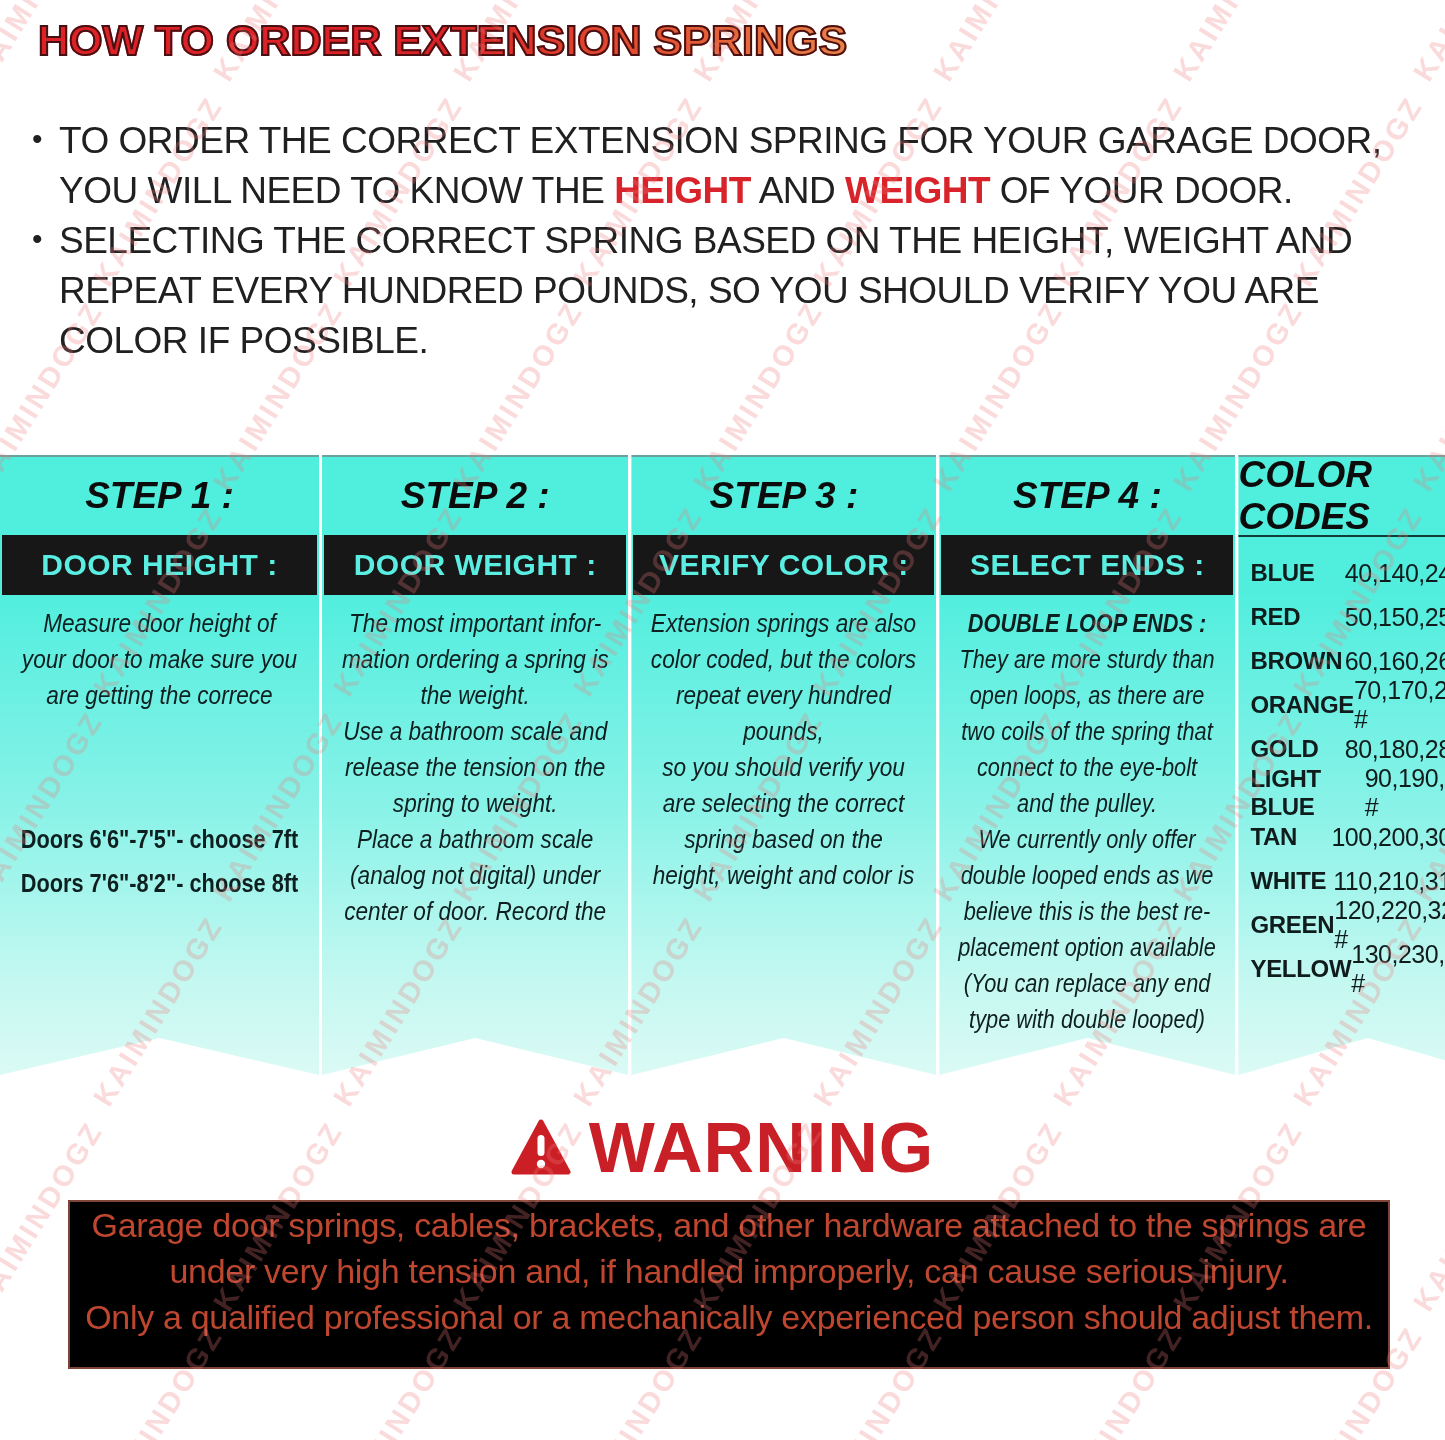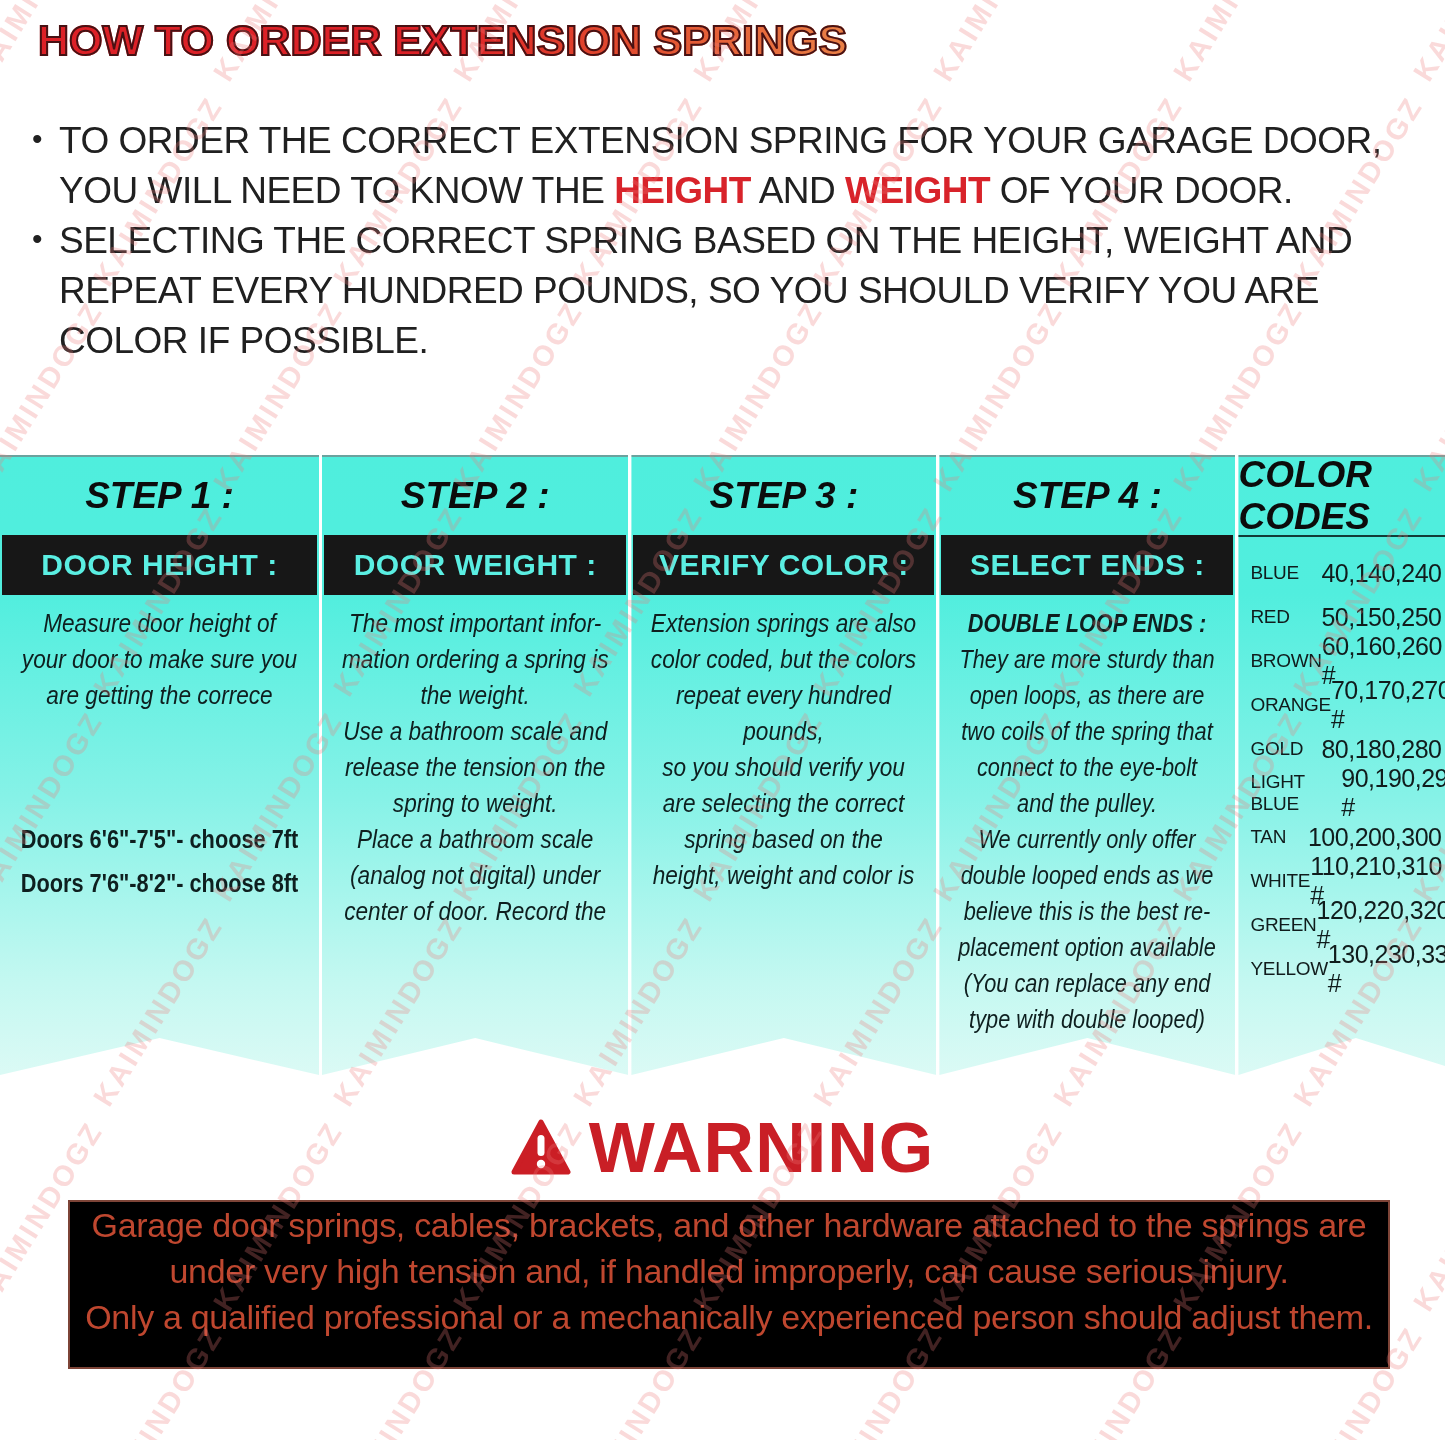--- a/index.html
+++ b/index.html
@@ -35,21 +35,21 @@
   .sub-h{height:60px;margin:0 2px;background:#171717;display:flex;align-items:center;justify-content:center;
          font-weight:bold;font-size:30px;color:#5aeee2;letter-spacing:0.5px;}
   .col-body{padding-top:10px;text-align:center;font-style:italic;color:#0e1f1f;}
   .cl{white-space:nowrap;line-height:36px;font-size:26px;transform:scaleX(0.87);transform-origin:50% 50%;}
   .col-d .cl{font-size:25px;}
   .cl.b{font-weight:bold;}
   .cl.u{font-style:normal;font-size:25px;line-height:44px;}
   .divider{border-top:2px solid #123c38;}
   .code-rows{padding:14px 12px 0;}
   .crow{height:44px;display:flex;align-items:center;justify-content:space-between;}
-  .crow .lab{font-weight:normal;font-size:19px;color:#101c1c;letter-spacing:-0.3px;}
+  .crow .lab{font-weight:bold;font-size:24px;color:#101c1c;letter-spacing:-0.3px;}
   .crow .val{font-size:25px;color:#101c1c;letter-spacing:-0.5px;}
 
   
   .warn-head{position:absolute;left:0;top:1108px;width:1445px;display:flex;align-items:center;
              justify-content:center;gap:18px;z-index:1;}
   .warn-word{font-size:70px;font-weight:900;color:#c91f26;letter-spacing:1px;}
   .warn-box{position:absolute;left:68px;top:1200px;width:1318px;height:165px;border:2px solid #7d4437;
             background:#000000;display:flex;flex-direction:column;justify-content:flex-start;
             text-align:center;z-index:1;}
   .warn-line{font-size:34px;line-height:46px;color:#bf472f;letter-spacing:-0.3px;}

